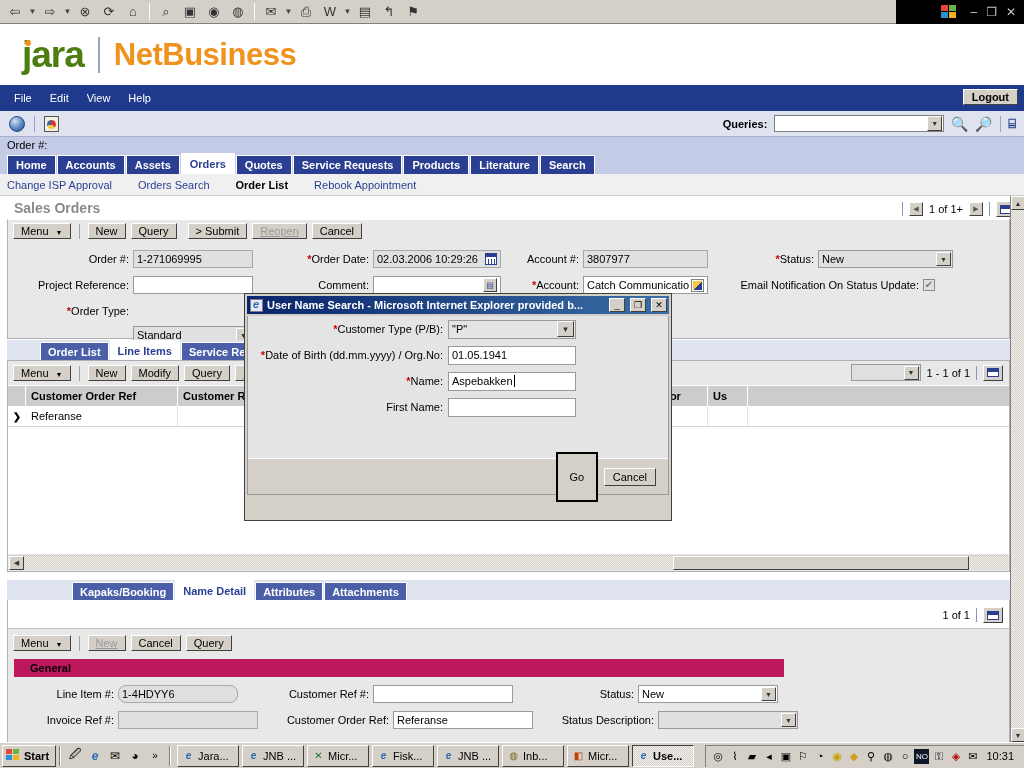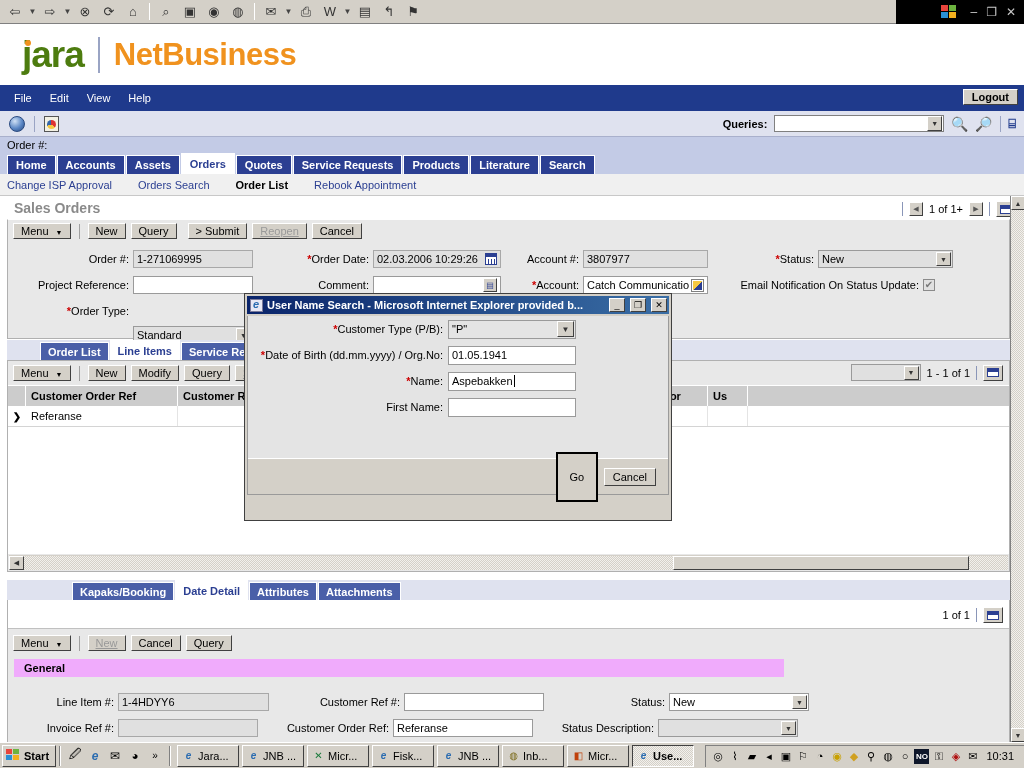--- a/index.html
+++ b/index.html
@@ -235,22 +235,22 @@
   .subtabrow2 {
     position:absolute; left:7px; top:580px; width:1003px; height:20px;
     background:#dfe2ef; display:flex; align-items:flex-end; padding-left:65px;
   }
   .applet3 {
     position:absolute; left:7px; top:600px; width:1003px; height:144px;
     background:#fff; border:1px solid #b0b0b0; border-top:none;
   }
   .a3-pager { position:absolute; right:6px; top:7px; display:flex; align-items:center; gap:6px; }
   .sec-head {
-    background:#f0abfc; height:18px; font-size:11px; font-weight:bold; color:#000;
-    display:flex; align-items:center; padding-left:10px; margin:5px 6px 12px 6px; width:770px;
+    background:#be185d; height:18px; font-size:11px; font-weight:bold; color:#000;
+    display:flex; align-items:center; padding-left:16px; margin:5px 6px 4px 6px; width:770px;
   }
 
   
   .dialog {
     position:absolute; left:245px; top:294px; width:426px; height:226px;
     background:#d4d0c8; border:2px solid #d4d0c8; box-shadow:1px 1px 0 #808080;
     outline:1px solid #404040;
   }
   .dlg-title {
     height:18px; background:linear-gradient(to right,#0a246a,#3a6ea5);
@@ -570,21 +570,21 @@
     <div class="hscroll">
       <div class="hs-btn">◀</div>
       <div class="hs-track">
         <div class="hs-thumb"></div>
       </div>
     </div>
   </div>
 
   <div class="subtabrow2">
     <div class="stab">Kapaks/Booking</div>
-    <div class="stab active">Date Detail</div>
+    <div class="stab active">Name Detail</div>
     <div class="stab">Attributes</div>
     <div class="stab">Attachments</div>
   </div>
 
   <div class="applet3">
     <div class="a3-pager">
       <span class="pg-txt">1 of 1</span>
       <div class="pg-sep"></div>
       <div class="pg-icon">
           <i></i>
@@ -602,21 +602,21 @@
         <div class="btn-sep"></div>
         <div class="btn disabled">New</div>
         <div class="btn">Cancel</div>
         <div class="btn">Query</div>
       </div>
 
       <div class="sec-head">General</div>
 
       <div class="formrow">
         <div class="flabel" style="width:110px;">Line Item #:</div>
-        <div class="finput ro" style="width:151px;">1-4HDYY6</div>
+        <div class="finput ro" style="width:120px;border-radius:8px;">1-4HDYY6</div>
         <div class="flabel" style="width:135px;">Customer Ref #:</div>
         <div class="finput" style="width:140px;"></div>
         <div class="flabel" style="width:125px;">Status:</div>
         <div class="fselect" style="width:140px; background:#fff;">
           <span>New</span>
           <span class="arrow">▼</span>
         </div>
       </div>
 
       <div class="formrow">
@@ -749,21 +749,21 @@
       <span class="ti">▰</span>
       <span class="ti">◂</span>
       <span class="ti">▣</span>
       <span class="ti">⚐</span>
       <span class="ti">◔</span>
       <span class="ti" style="color:#c8a000;">◉</span>
       <span class="ti" style="color:#d0a020;">◆</span>
       <span class="ti">⚲</span>
       <span class="ti">◍</span>
       <span class="ti">○</span>
-      <span class="ti" style="background:#0f172a; color:#fff; font-size:8px; font-weight:bold;">NO</span>
+      <span class="ti" style="background:#0f172a; color:#fff; font-size:8px; font-weight:normal;">NO</span>
       <span class="ti">⚿</span>
       <span class="ti" style="color:#b01010;">◈</span>
       <span class="ti">✉</span>
       <span class="clock">10:31</span>
     </div>
   </div>
 
 </div>
 
 </body></html>

